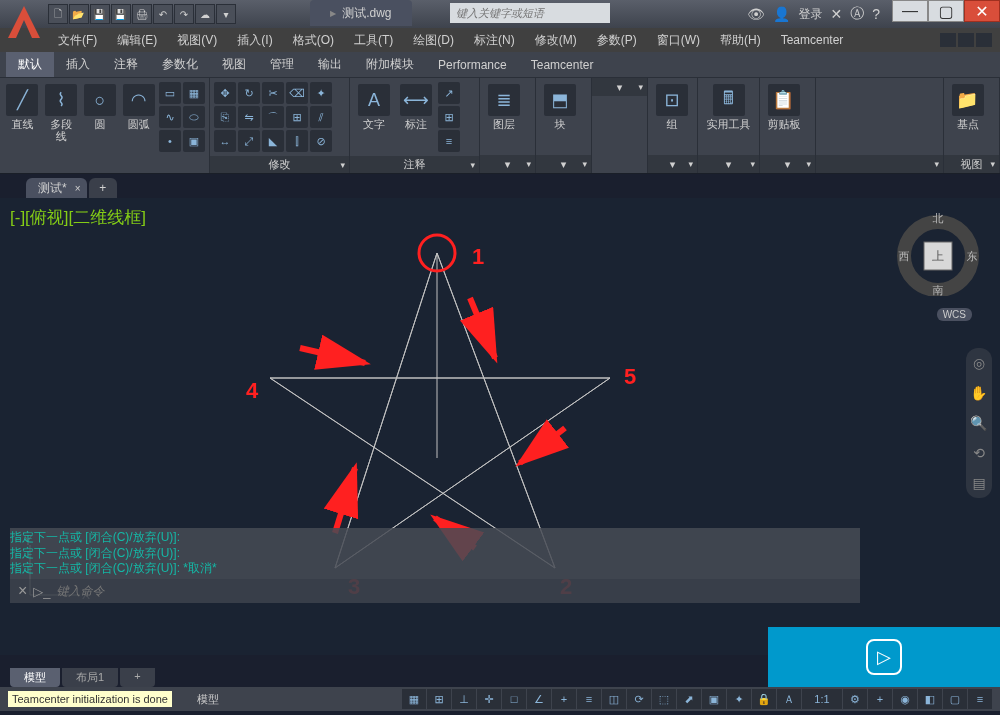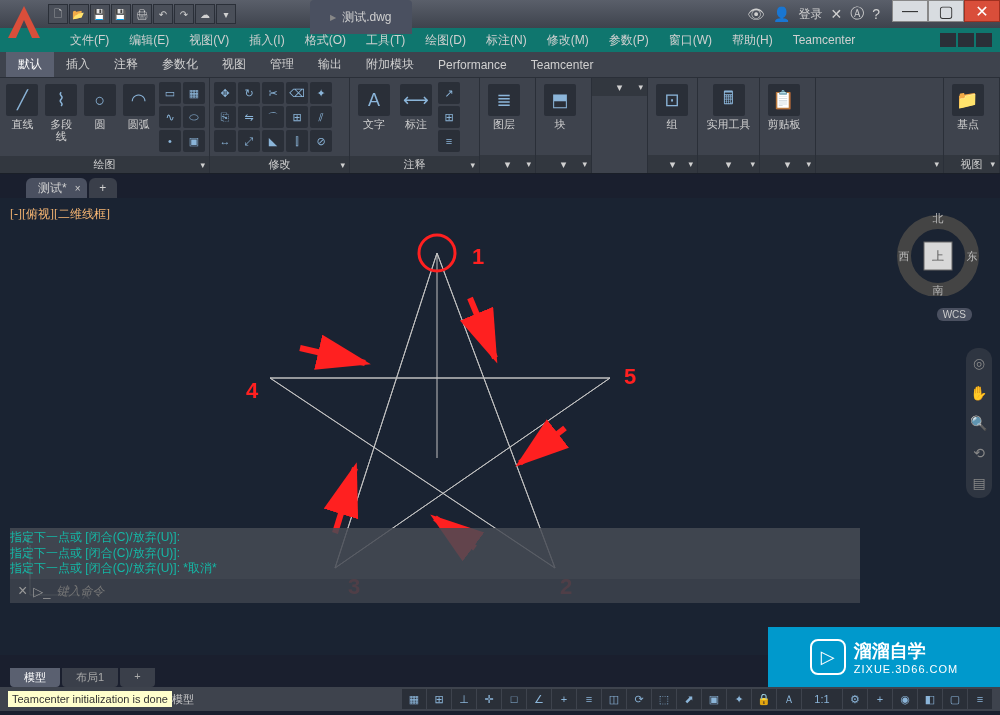--- a/index.html
+++ b/index.html
@@ -3,32 +3,32 @@
 <meta charset="utf-8">
 <style>
 * { margin: 0; padding: 0; box-sizing: border-box; font-family: "Microsoft YaHei", Arial, sans-serif; }
 body { width: 1000px; height: 715px; background: #1a1f2e; overflow: hidden; position: relative; }
 
 
 .titlebar { height: 28px; background: linear-gradient(#5a5f6a,#3e434d); display: flex; align-items: center; position: relative; }
 .app-logo { width: 40px; height: 40px; position: absolute; left: 4px; top: 2px; z-index: 10; }
 .qat { display: flex; gap: 1px; margin-left: 48px; align-items: center; }
 .qat-btn { width: 20px; height: 20px; background: #4a4f59; border: 1px solid #2a2f38; display: flex; align-items: center; justify-content: center; color: #d0d0d0; font-size: 10px; cursor: pointer; }
-.title-tab { position: absolute; left: 310px; top: 0; height: 34px; background: #4a5060; padding: 0 20px; display: flex; align-items: center; color: #d0d0d0; font-size: 12px; border-radius: 4px 4px 0 0; }
+.title-tab { position: absolute; left: 310px; top: 0; height: 26px; background: #4a5060; padding: 0 20px; display: flex; align-items: center; color: #d0d0d0; font-size: 12px; border-radius: 4px 4px 0 0; }
 .title-tab::before { content: "▶"; margin-right: 6px; font-size: 8px; color: #888; }
 .search-box { position: absolute; left: 450px; top: 3px; width: 160px; height: 20px; background: #d8dce0; border: none; padding: 0 6px; font-size: 11px; color: #666; font-style: italic; }
 .title-right { position: absolute; right: 120px; display: flex; align-items: center; gap: 8px; color: #d0d0d0; font-size: 12px; }
 .title-right .icon { font-size: 14px; cursor: pointer; }
 .win-controls { position: absolute; right: 0; top: 0; display: flex; }
 .win-btn { width: 36px; height: 22px; display: flex; align-items: center; justify-content: center; cursor: pointer; }
 .win-min, .win-max { background: #d8dce0; border: 1px solid #888; color: #333; }
 .win-close { background: #d94e3a; border: 1px solid #a03020; color: #fff; }
 
 
-.menubar { height: 24px; background: #0f766e; display: flex; align-items: center; padding-left: 60px; }
+.menubar { height: 24px; background: #404040; display: flex; align-items: center; padding-left: 48px; }
 .menu-item { padding: 0 10px; color: #d0d0d0; font-size: 12px; cursor: pointer; height: 24px; display: flex; align-items: center; }
 .menu-right { margin-left: auto; display: flex; gap: 2px; padding-right: 8px; }
 .menu-right-btn { width: 16px; height: 14px; background: #2a2f38; cursor: pointer; }
 
 
 .ribbon-tabs { height: 26px; background: #3e434d; display: flex; padding-left: 6px; border-bottom: 1px solid #2a2f38; }
 .rtab { padding: 0 12px; color: #d0d0d0; font-size: 12px; display: flex; align-items: center; cursor: pointer; }
 .rtab.active { background: #5a6070; color: #fff; }
 
 
@@ -44,42 +44,42 @@
 .small-btn { width: 22px; height: 22px; background: #2a2f38; border-radius: 2px; cursor: pointer; display: flex; align-items: center; justify-content: center; color: #8bb5d9; font-size: 11px; }
 
 
 .file-tabs { height: 24px; background: #1a1f2e; display: flex; align-items: flex-end; padding-left: 26px; }
 .file-tab { height: 20px; background: #4a5060; padding: 0 20px 0 12px; display: flex; align-items: center; color: #d0d0d0; font-size: 12px; border-radius: 6px 6px 0 0; margin-right: 2px; position: relative; cursor: pointer; }
 .file-tab .close { position: absolute; right: 6px; font-size: 10px; }
 .file-tab.add { background: #3a3f4a; width: 28px; padding: 0; justify-content: center; }
 
 
 .canvas { position: absolute; left: 0; top: 198px; right: 0; bottom: 60px; background: #1a2332; }
-.view-label { position: absolute; left: 10px; top: 8px; color: #fdba74; font-size: 12px; font-family: Liberation Serif, serif; }
+.view-label { position: absolute; left: 10px; top: 8px; color: #84cc16; font-size: 17px; }
 .ucs { position: absolute; left: 20px; bottom: 50px; }
 .viewcube-wrap { position: absolute; right: 18px; top: 10px; }
 .wcs-badge { position: absolute; right: 28px; top: 110px; background: #4a5060; padding: 1px 6px; color: #ccc; font-size: 10px; border-radius: 6px; }
 .navbar { position: absolute; right: 8px; top: 150px; width: 26px; background: rgba(60,65,75,.6); border-radius: 12px; padding: 4px 0; display: flex; flex-direction: column; align-items: center; gap: 8px; }
 .nav-item { width: 18px; height: 22px; color: #888; font-size: 14px; display: flex; align-items: center; justify-content: center; cursor: pointer; }
 
 
 .cmdarea { position: absolute; left: 10px; bottom: 52px; right: 140px; }
 .cmd-history { background: rgba(70,75,85,.85); padding: 2px 0; font-size: 12px; color: #14b8a6; font-family: monospace; line-height: 1.3; }
 .cmd-input-row { background: rgba(60,65,75,.9); padding: 3px 8px; display: flex; align-items: center; gap: 6px; }
 .cmd-input-row .prompt { color: #999; font-size: 13px; }
 .cmd-input-row input { background: transparent; border: none; color: #5eead4; font-style: italic; font-size: 12px; flex: 1; outline: none; }
 
 
 .model-tabs { position: absolute; left: 10px; bottom: 28px; display: flex; gap: 2px; }
 .mtab { padding: 2px 14px; background: #5a6070; color: #fff; font-size: 11px; border-radius: 0 0 4px 4px; cursor: pointer; }
 .mtab.inactive { background: #3a3f4a; color: #aaa; }
 
 
 .statusbar { position: absolute; left: 0; right: 0; bottom: 4px; height: 24px; background: #3e434d; display: flex; align-items: center; padding: 0 8px; font-size: 11px; color: #ccc; }
-.status-msg { background: #ffffcc; color: #333; padding: 2px 4px; margin-right: 0; }
+.status-msg { background: #ffffcc; color: #333; padding: 2px 4px; margin-right: 25px; }
 .status-btns { display: flex; gap: 1px; margin-left: auto; }
 .sbtn { width: 24px; height: 20px; background: #2a2f38; display: flex; align-items: center; justify-content: center; cursor: pointer; font-size: 11px; color: #8bb5d9; }
 
 
 .watermark { position: absolute; right: 0; bottom: 28px; width: 232px; height: 60px; background: #0099cc; display: flex; align-items: center; justify-content: center; gap: 8px; }
 .watermark .wlogo { width: 36px; height: 36px; border: 2px solid #fff; border-radius: 8px; display: flex; align-items: center; justify-content: center; color: #fff; font-size: 18px; }
 .watermark .wtext { color: #fff; }
 .watermark .wtext .big { font-size: 18px; font-weight: bold; }
 .watermark .wtext .small { font-size: 11px; letter-spacing: 1px; }
 
@@ -100,20 +100,21 @@
     <div class="qat-btn">💾</div>
     <div class="qat-btn">🖨</div>
     <div class="qat-btn">↶</div>
     <div class="qat-btn">↷</div>
     <div class="qat-btn">☁</div>
     <div class="qat-btn">▾</div>
   </div>
   <div class="title-tab">
       <span>测试.dwg</span>
     </div>
+  <input class="search-box" placeholder="键入关键字或短语" style="">
   <div class="title-right">
     <span class="icon">👁</span>
     <span class="icon">👤</span>
     <span>登录</span>
     <span class="icon">✕</span>
     <span class="icon">Ⓐ</span>
     <span class="icon">?</span>
   </div>
   <div class="win-controls">
     <div class="win-btn win-min">—</div>
@@ -177,21 +178,20 @@
         </div>
       <div class="small-grid" style="grid-template-columns:repeat(2,22px)">
         <div class="small-btn">▭</div>
         <div class="small-btn">▦</div>
         <div class="small-btn">∿</div>
         <div class="small-btn">⬭</div>
         <div class="small-btn">•</div>
         <div class="small-btn">▣</div>
       </div>
     </div>
-    <div class="panel-title">绘图</div>
   </div>
 
   <div class="panel" style="width:140px">
     <div class="panel-body">
       <div class="small-grid" style="grid-template-columns:repeat(5,22px)">
         <div class="small-btn">✥</div>
         <div class="small-btn">↻</div>
         <div class="small-btn">✂</div>
         <div class="small-btn">⌫</div>
         <div class="small-btn">✦</div>
@@ -410,17 +410,13 @@
     <div class="sbtn">+</div>
     <div class="sbtn">◉</div>
     <div class="sbtn">◧</div>
     <div class="sbtn">▢</div>
     <div class="sbtn">≡</div>
   </div>
 </div>
 
 <div class="watermark">
   <div class="wlogo">▷</div>
-  <div class="wtext">
-    <div class="big">溜溜自学</div>
-    <div class="small">ZIXUE.3D66.COM</div>
-  </div>
 </div>
 
 </body></html>

